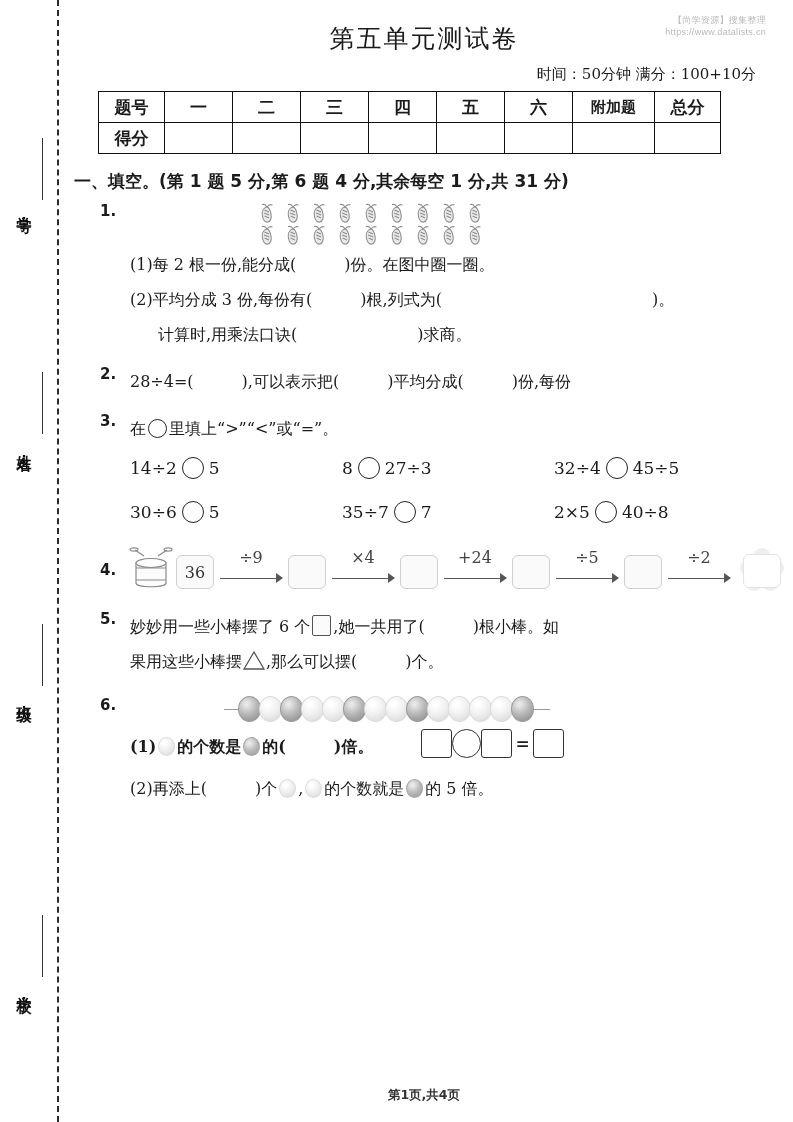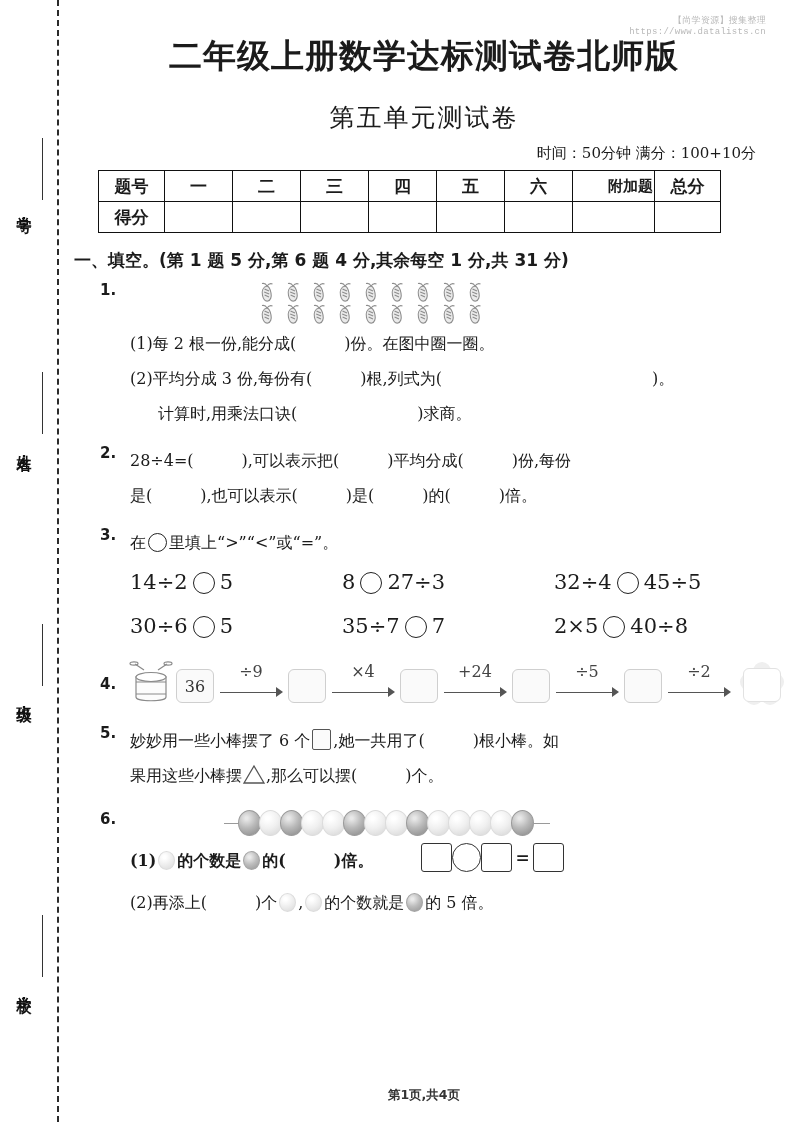--- a/index.html
+++ b/index.html
@@ -45,21 +45,21 @@
 
   .watermark {
     position: absolute; right: 8px; top: 14px;
     text-align: right;
     color: #b9b9b9;
     font-size: 9px;
     line-height: 12px;
     font-family: "DejaVu Sans", "Liberation Sans", sans-serif;
     letter-spacing: .3px;
   }
-  .watermark .wm-url { font-family: Liberation Mono, monospace; font-size: 9px; }
+  .watermark .wm-url { font-family: Liberation Sans, sans-serif; font-size: 9px; }
 
   .title-main {
     margin-top: 34px;
     text-align: center;
     font-size: 33px;
     font-weight: 700;
     letter-spacing: 1px;
     font-family: "DejaVu Sans", "Liberation Sans", sans-serif;
   }
   .title-sub {
@@ -87,21 +87,21 @@
   table.score td {
     border: 1.6px solid #111;
     height: 31px;
     text-align: center;
     font-size: 17px;
     font-family: "DejaVu Sans", "Liberation Sans", sans-serif;
     font-weight: 600;
   }
   table.score td.hd { width: 66px; }
   table.score td.blank { }
-  table.score td.extra { width: 82px; font-size: 15px; text-align: right; }
+  table.score td.extra { width: 82px; font-size: 15px; }
   table.score td.total { width: 66px; }
 
   
   .sec-head {
     margin-top: 16px;
     font-size: 17px;
     font-weight: 700;
     font-family: "DejaVu Sans", "Liberation Sans", sans-serif;
   }
 
@@ -128,21 +128,21 @@
     display:inline-block; width: 22px; height: 22px;
     border: 1.3px solid #222; border-radius: 50%;
     vertical-align: -5px; margin: 0 5px;
   }
   .ocirc-sm {
     display:inline-block; width: 19px; height: 19px;
     border: 1.3px solid #222; border-radius: 50%;
     vertical-align: -4px; margin: 0 2px;
   }
 
-  .cmp-row { padding-left: 56px; line-height: 44px; font-size: 21px; }
+  .cmp-row { padding-left: 56px; line-height: 44px; font-size: 17px; }
   .cmp-cell { display:inline-block; width: 212px; }
 
   
   .flow { padding-left: 48px; display:flex; align-items:center; margin-top: 4px; }
   .fbox {
     width: 38px; height: 34px;
     border: 1.4px solid #cfcfcf; border-radius: 6px;
     background: #fafafa;
     display:flex; align-items:center; justify-content:center;
     font-size: 16px; color:#333;
@@ -219,21 +219,20 @@
   <div class="m-label" style="top:985px;">学校：</div>
 </div>
 
 <div class="page">
 
   <div class="watermark">
     <div>【尚学资源】搜集整理</div>
     <div class="wm-url">https://www.datalists.cn</div>
   </div>
 
-  <div class="title-main">二年级上册数学达标测试卷北师版</div>
   <div class="title-sub">第五单元测试卷</div>
 
   <div class="meta-line">时间：50分钟  满分：100+10分</div>
 
   <table class="score">
     <tbody>
         <tr>
       <td class="hd">题号</td>
       <td>一</td>
       <td>二</td>
@@ -405,23 +404,20 @@
     </div>
     <div class="sub2">
       <span>计算时,用乘法口诀(</span><span class="gap-xl"></span><span>)求商。</span>
     </div>
   </div>
 
   <div class="q">
     <span class="qnum">2.</span>
     <div class="qbody">
       <span>28÷4=(</span><span class="gap-m"></span><span>),可以表示把(</span><span class="gap-m"></span><span>)平均分成(</span><span class="gap-m"></span><span>)份,每份</span>
-    </div>
-    <div class="sub">
-      <span>是(</span><span class="gap-m"></span><span>),也可以表示(</span><span class="gap-m"></span><span>)是(</span><span class="gap-m"></span><span>)的(</span><span class="gap-m"></span><span>)倍。</span>
     </div>
   </div>
 
   <div class="q">
     <span class="qnum">3.</span>
     <div class="qbody">
       <span>在</span><span class="ocirc-sm"></span><span>里填上“&gt;”“&lt;”或“=”。</span>
     </div>
     <div class="cmp-row">
       <span class="cmp-cell"><span>14÷2</span><span class="ocirc"></span><span>5</span></span><span class="cmp-cell"><span>8</span><span class="ocirc"></span><span>27÷3</span></span><span class="cmp-cell"><span>32÷4</span><span class="ocirc"></span><span>45÷5</span></span>

